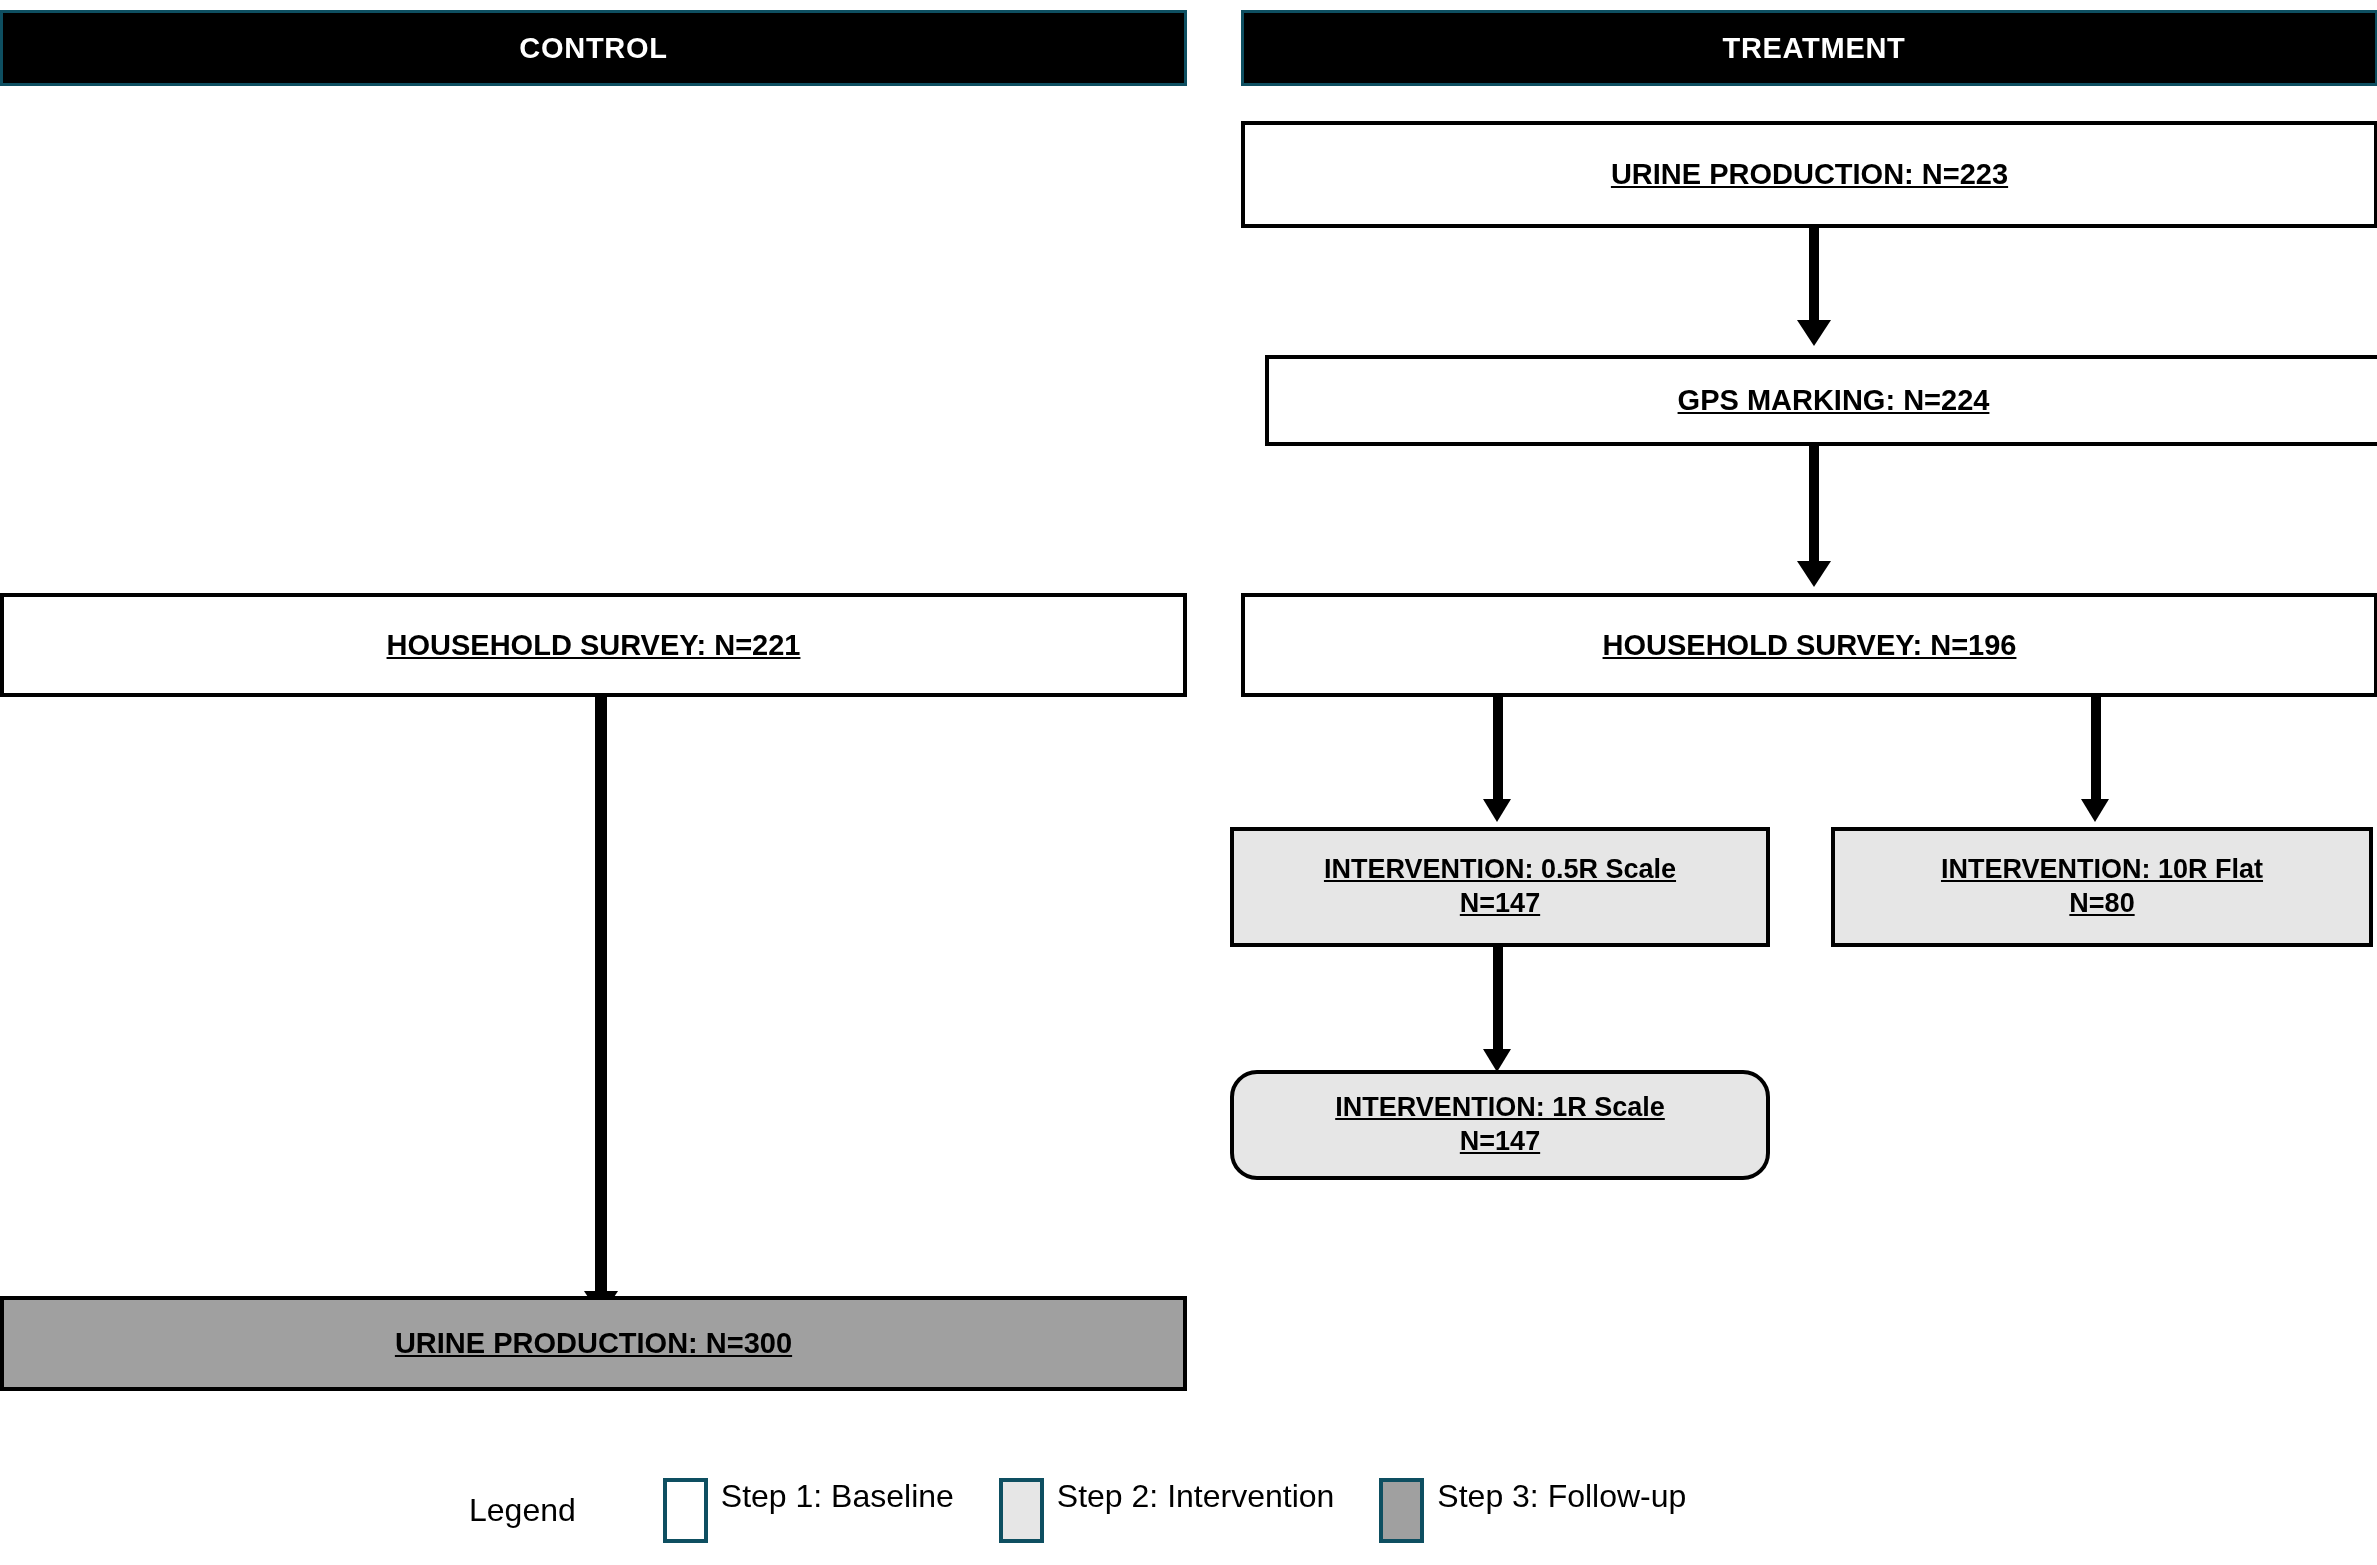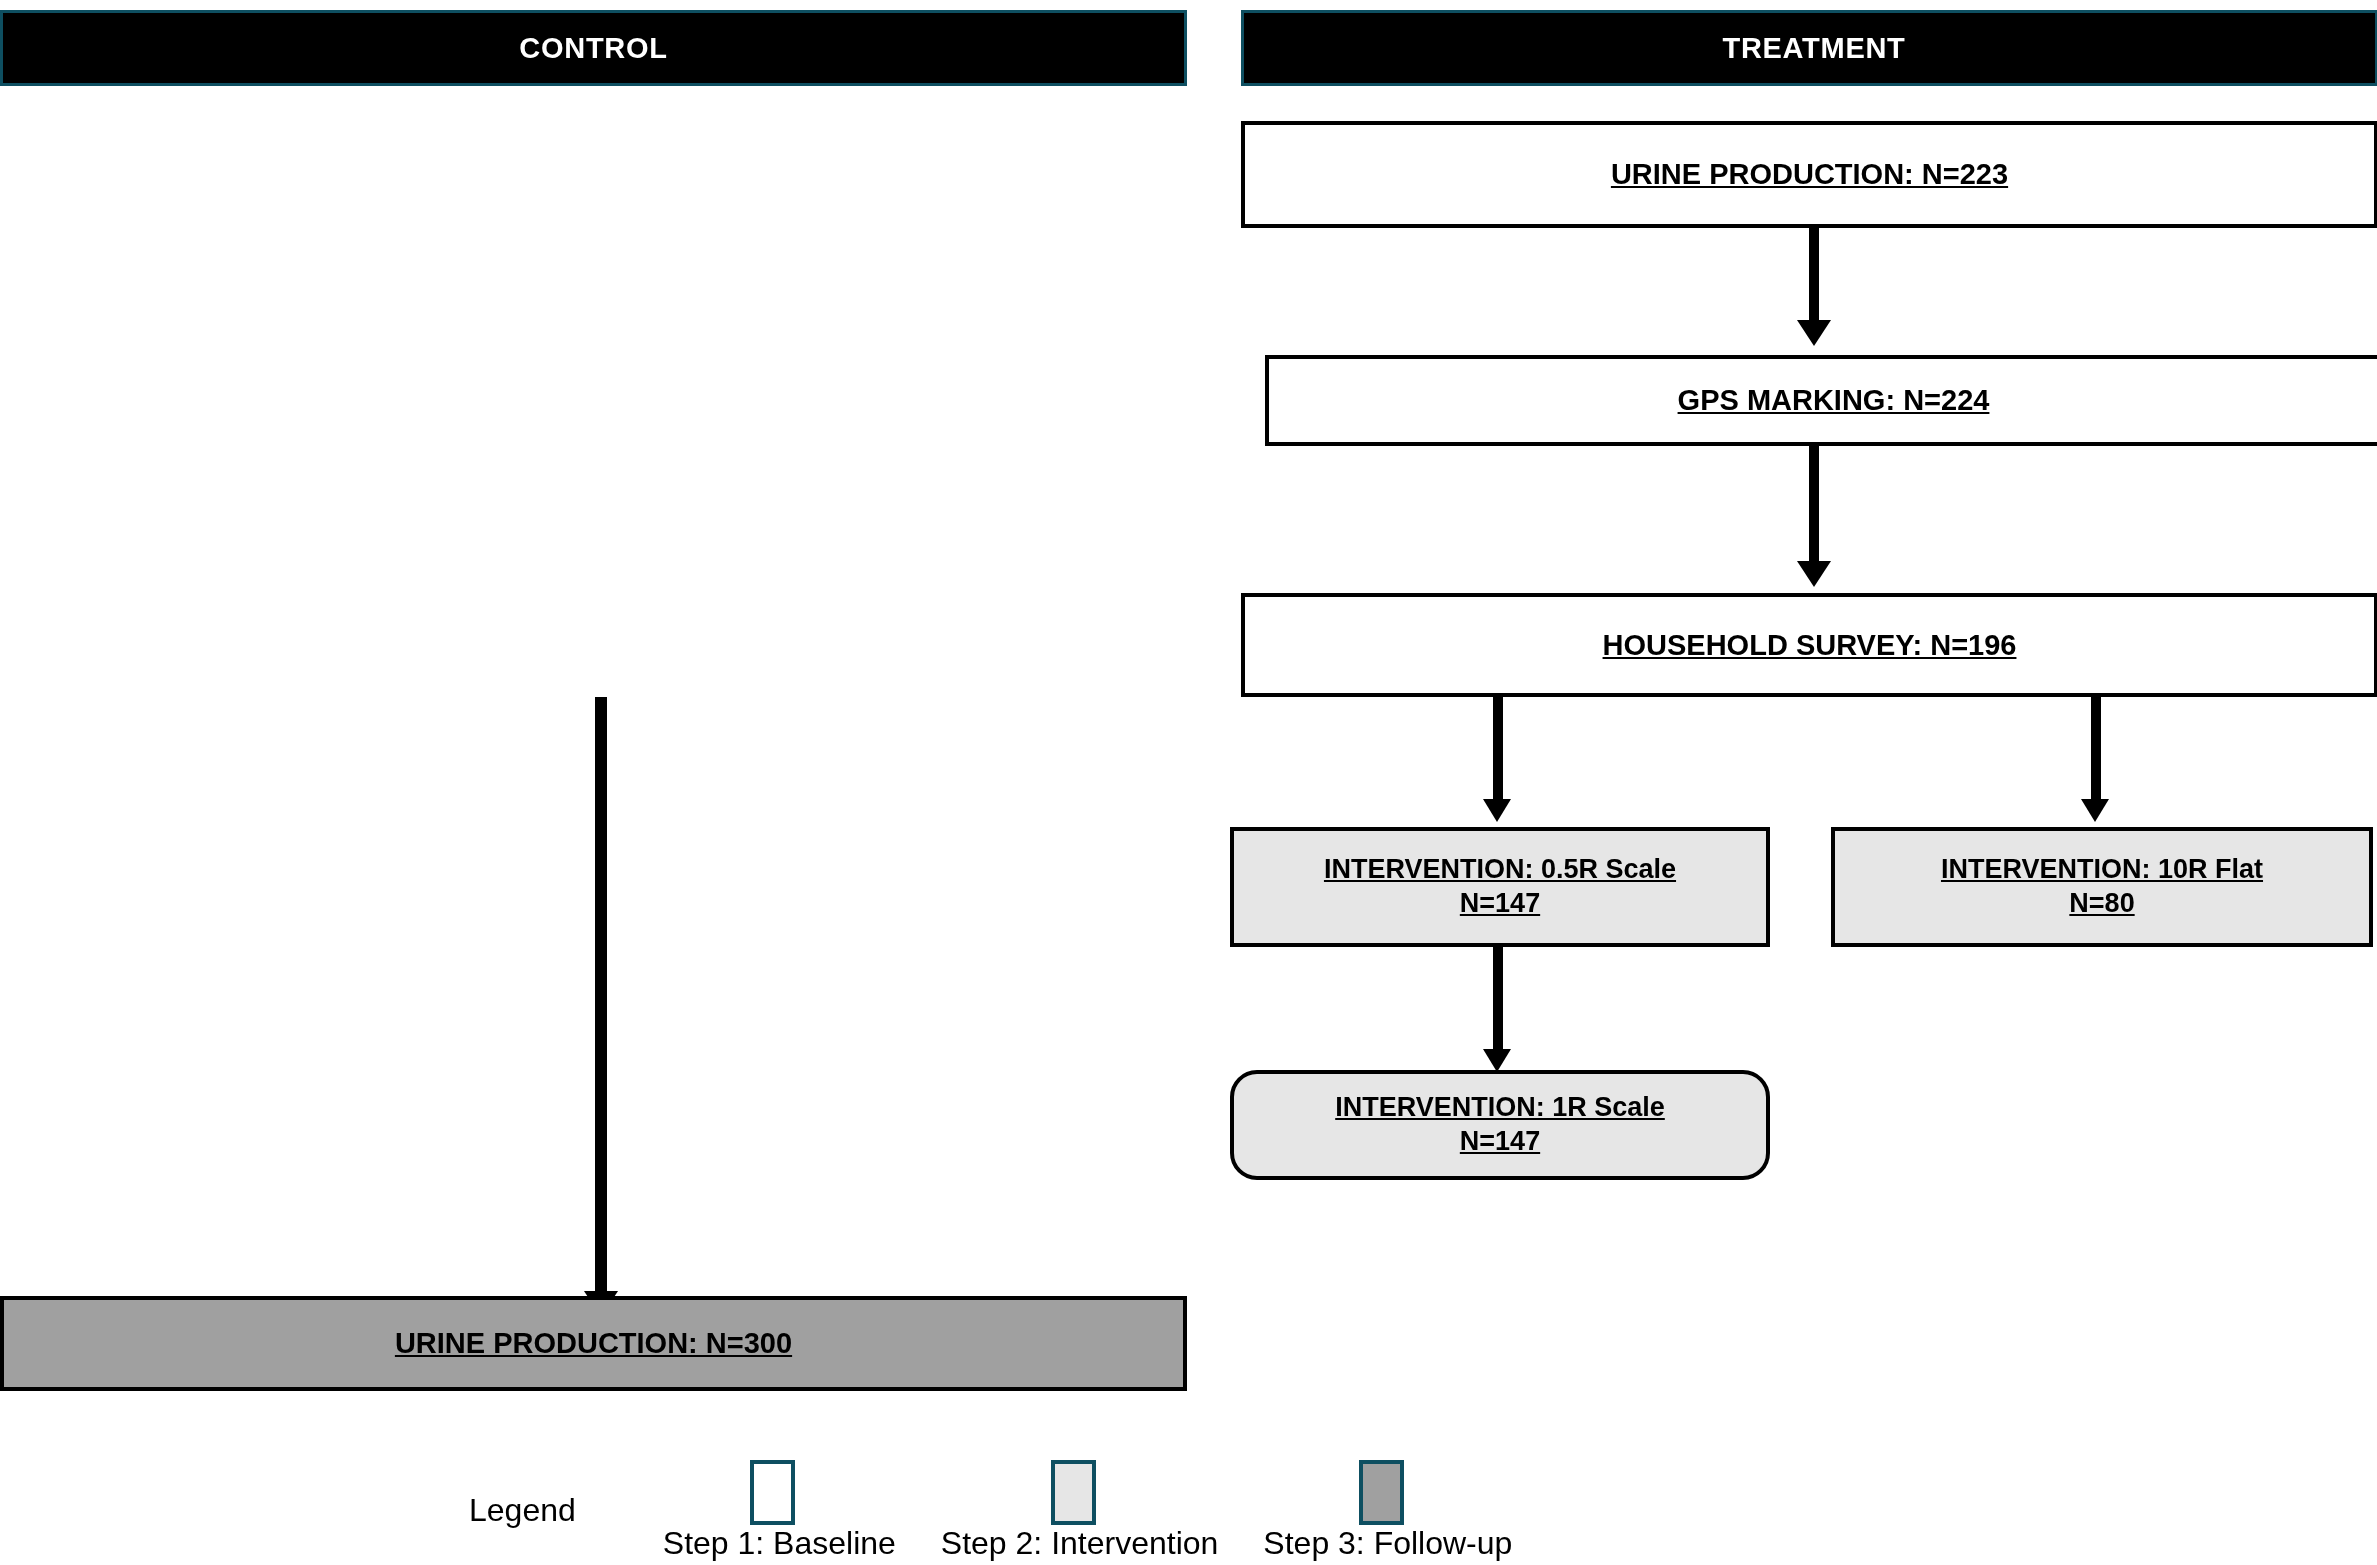--- a/index.html
+++ b/index.html
@@ -96,23 +96,21 @@
     align-items: center;
     gap: 0px;
     font-size: 32px;
     color: #000000;
   }
   #legend .legend-title {
     margin-right: 87px;
   }
   .legend-entry {
     display: flex;
-    align-items: center;
     margin-right: 45px;
-    flex-direction: column;
   }
   .legend-entry:last-child { margin-right: 0; }
   .legend-swatch {
     width: 45px;
     height: 65px;
     border: 4.3px solid #0e4f61;
     box-sizing: border-box;
     margin-right: 13px;
   }
   .sw-step1 { background: #ffffff; }
@@ -177,20 +175,23 @@
   <div class="connector" style="left:1479px; top:947px; width:43px; height:130px;">
     <div class="conn-line" style="left:14.4px; top:0px; width:9.4px; height:105px;"></div>
     <div class="conn-head-sm" style="left:4.3px; top:102px;"></div>
   </div>
 
   <div class="node step2 node-small" style="left:1230px; top:1070px; width:540px; height:110px;border-radius:27px;">
     <span class="label">INTERVENTION: 1R Scale
 N=147</span>
   </div>
 
+  <div class="node step1 node-wide" style="left:0px; top:593px; width:1187px; height:104px;">
+    <span class="label">HOUSEHOLD SURVEY: N=221</span>
+  </div>
 
   <div class="connector" style="left:577px; top:697px; width:50px; height:628px;">
     <div class="conn-line" style="left:18px; top:0px; width:11.5px; height:597px;"></div>
     <div class="conn-head" style="left:6.5px; top:594px;"></div>
   </div>
 
   <div class="node step3 node-wide" style="left:0px; top:1296px; width:1187px; height:95px;">
     <span class="label">URINE PRODUCTION: N=300</span>
   </div>
 

